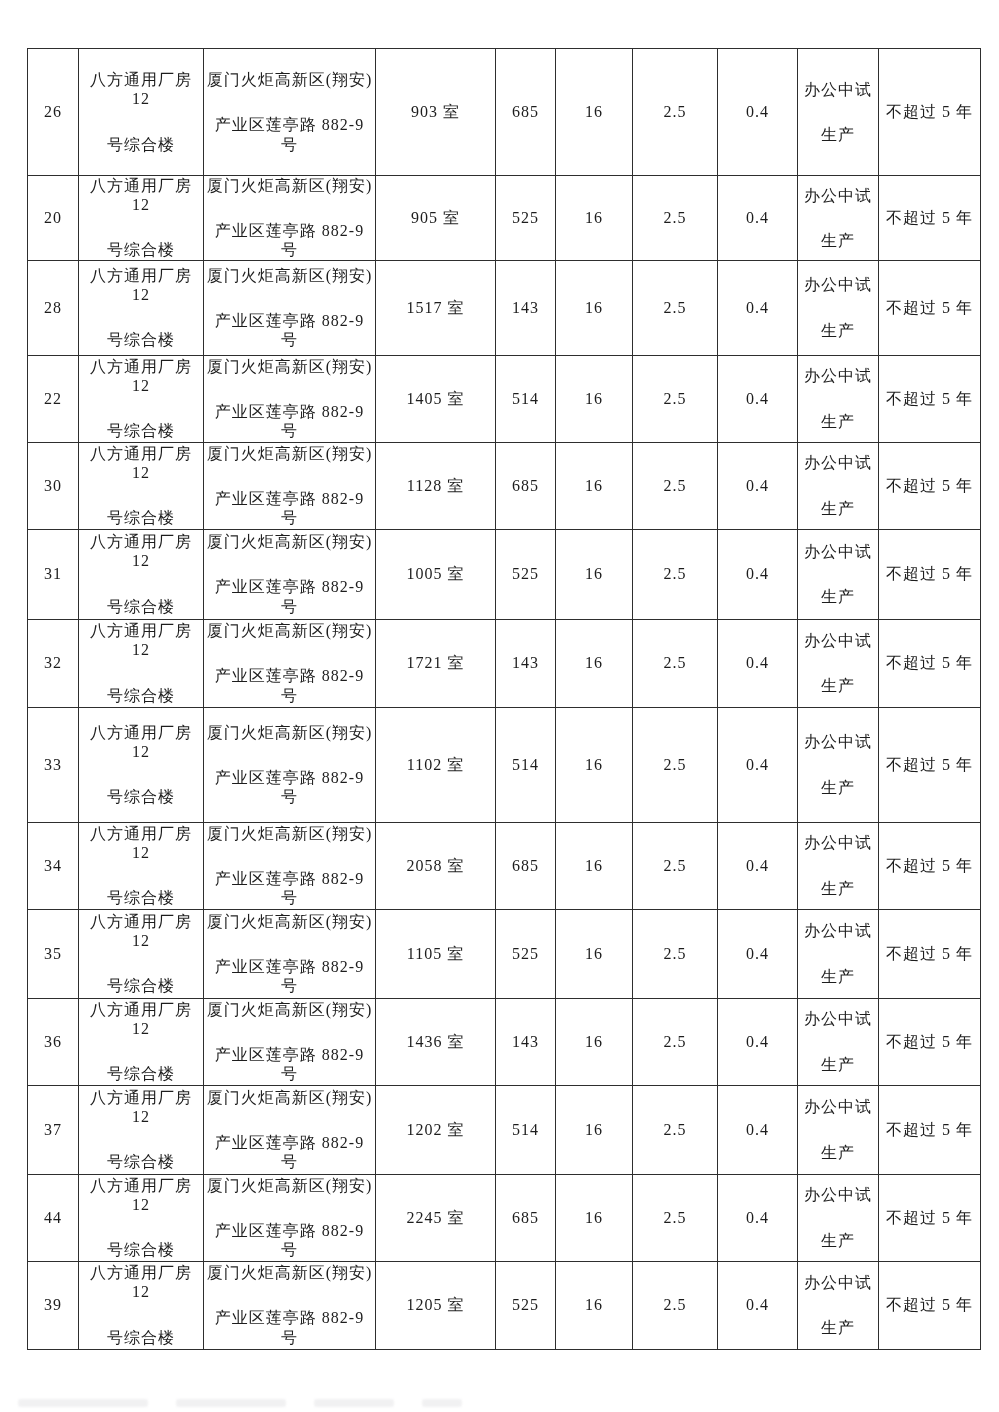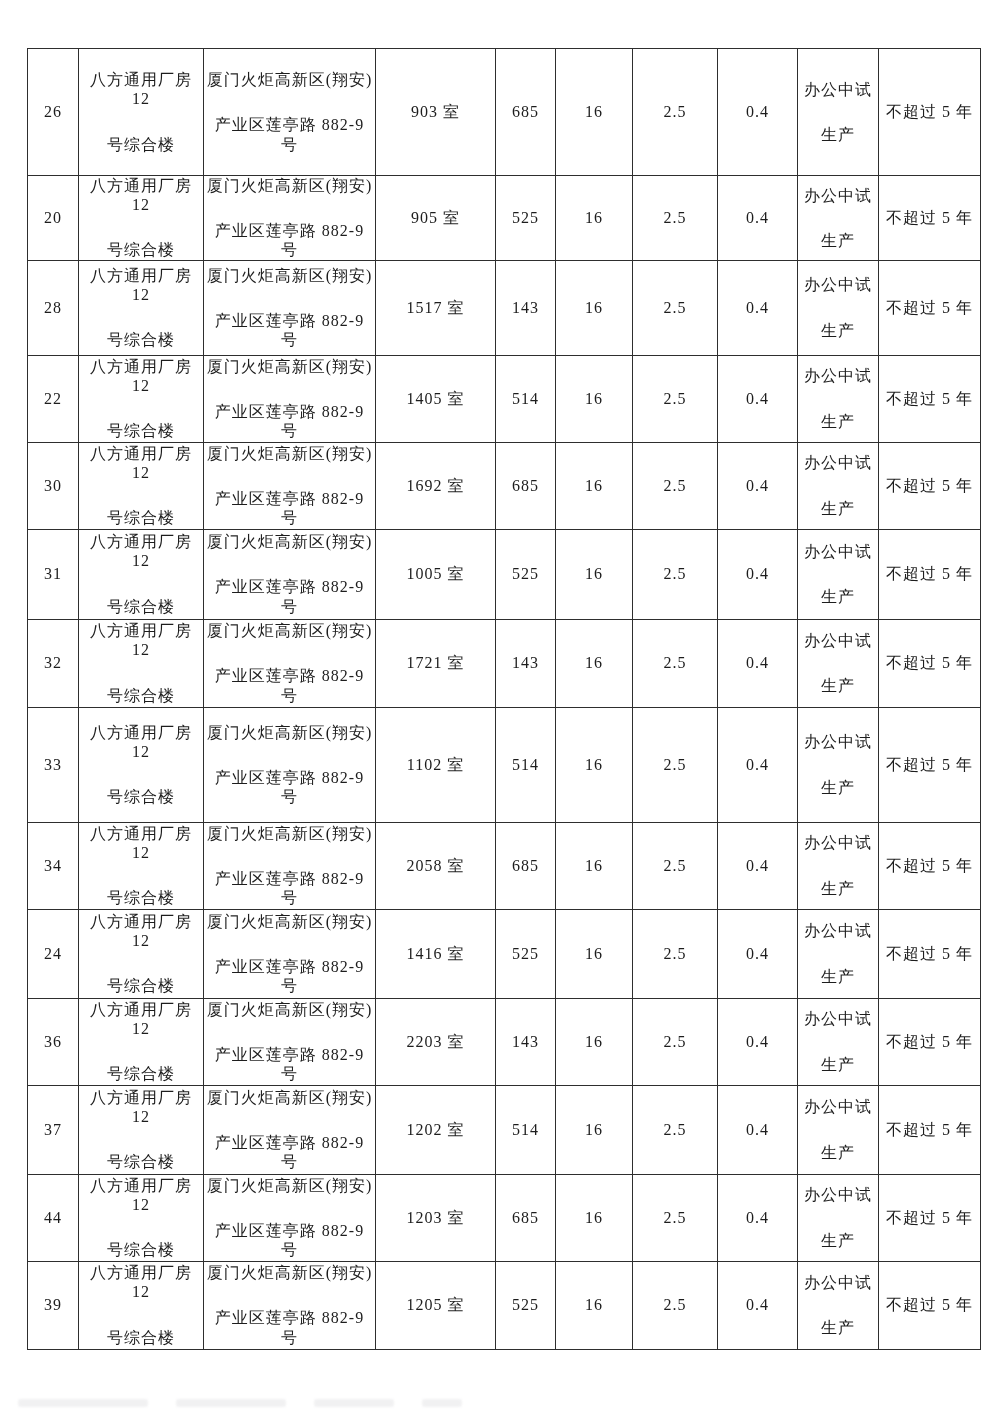--- a/index.html
+++ b/index.html
@@ -209,21 +209,21 @@
           <span>八方通用厂房 12</span>
           <span>号综合楼</span>
         </div>
       </td>
       <td>
         <div class="two-line">
           <span>厦门火炬高新区(翔安)</span>
           <span>产业区莲亭路 882-9 号</span>
         </div>
       </td>
-      <td>1692 室</td>
+      <td>1128 室</td>
       <td class="num-cell">685</td>
       <td class="num-cell">16</td>
       <td class="num-cell">2.5</td>
       <td class="num-cell">0.4</td>
       <td>
         <div class="two-line">
           <span>办公中试</span>
           <span>生产</span>
         </div>
       </td>
@@ -331,34 +331,34 @@
       <td class="num-cell">0.4</td>
       <td>
         <div class="two-line">
           <span>办公中试</span>
           <span>生产</span>
         </div>
       </td>
       <td>不超过 5 年</td>
     </tr>
         <tr style="height: 89px;">
-      <td class="num-cell">24</td>
-      <td>
-        <div class="two-line">
-          <span>八方通用厂房 12</span>
-          <span>号综合楼</span>
-        </div>
-      </td>
-      <td>
-        <div class="two-line">
-          <span>厦门火炬高新区(翔安)</span>
-          <span>产业区莲亭路 882-9 号</span>
-        </div>
-      </td>
-      <td>1416 室</td>
+      <td class="num-cell">35</td>
+      <td>
+        <div class="two-line">
+          <span>八方通用厂房 12</span>
+          <span>号综合楼</span>
+        </div>
+      </td>
+      <td>
+        <div class="two-line">
+          <span>厦门火炬高新区(翔安)</span>
+          <span>产业区莲亭路 882-9 号</span>
+        </div>
+      </td>
+      <td>1105 室</td>
       <td class="num-cell">525</td>
       <td class="num-cell">16</td>
       <td class="num-cell">2.5</td>
       <td class="num-cell">0.4</td>
       <td>
         <div class="two-line">
           <span>办公中试</span>
           <span>生产</span>
         </div>
       </td>
@@ -371,21 +371,21 @@
           <span>八方通用厂房 12</span>
           <span>号综合楼</span>
         </div>
       </td>
       <td>
         <div class="two-line">
           <span>厦门火炬高新区(翔安)</span>
           <span>产业区莲亭路 882-9 号</span>
         </div>
       </td>
-      <td>2203 室</td>
+      <td>1436 室</td>
       <td class="num-cell">143</td>
       <td class="num-cell">16</td>
       <td class="num-cell">2.5</td>
       <td class="num-cell">0.4</td>
       <td>
         <div class="two-line">
           <span>办公中试</span>
           <span>生产</span>
         </div>
       </td>
@@ -425,21 +425,21 @@
           <span>八方通用厂房 12</span>
           <span>号综合楼</span>
         </div>
       </td>
       <td>
         <div class="two-line">
           <span>厦门火炬高新区(翔安)</span>
           <span>产业区莲亭路 882-9 号</span>
         </div>
       </td>
-      <td>1203 室</td>
+      <td>2245 室</td>
       <td class="num-cell">685</td>
       <td class="num-cell">16</td>
       <td class="num-cell">2.5</td>
       <td class="num-cell">0.4</td>
       <td>
         <div class="two-line">
           <span>办公中试</span>
           <span>生产</span>
         </div>
       </td>

